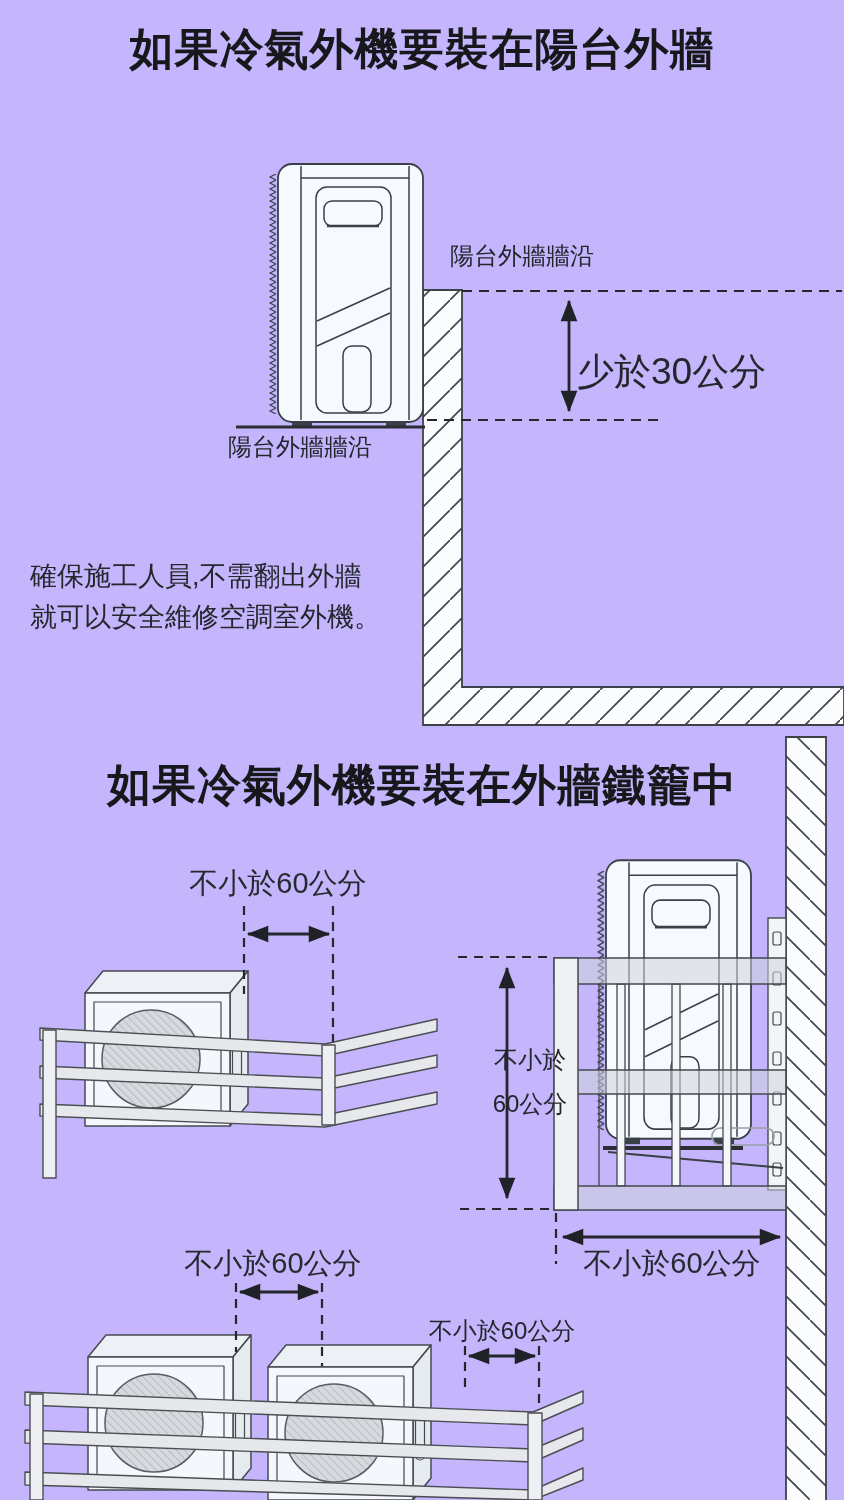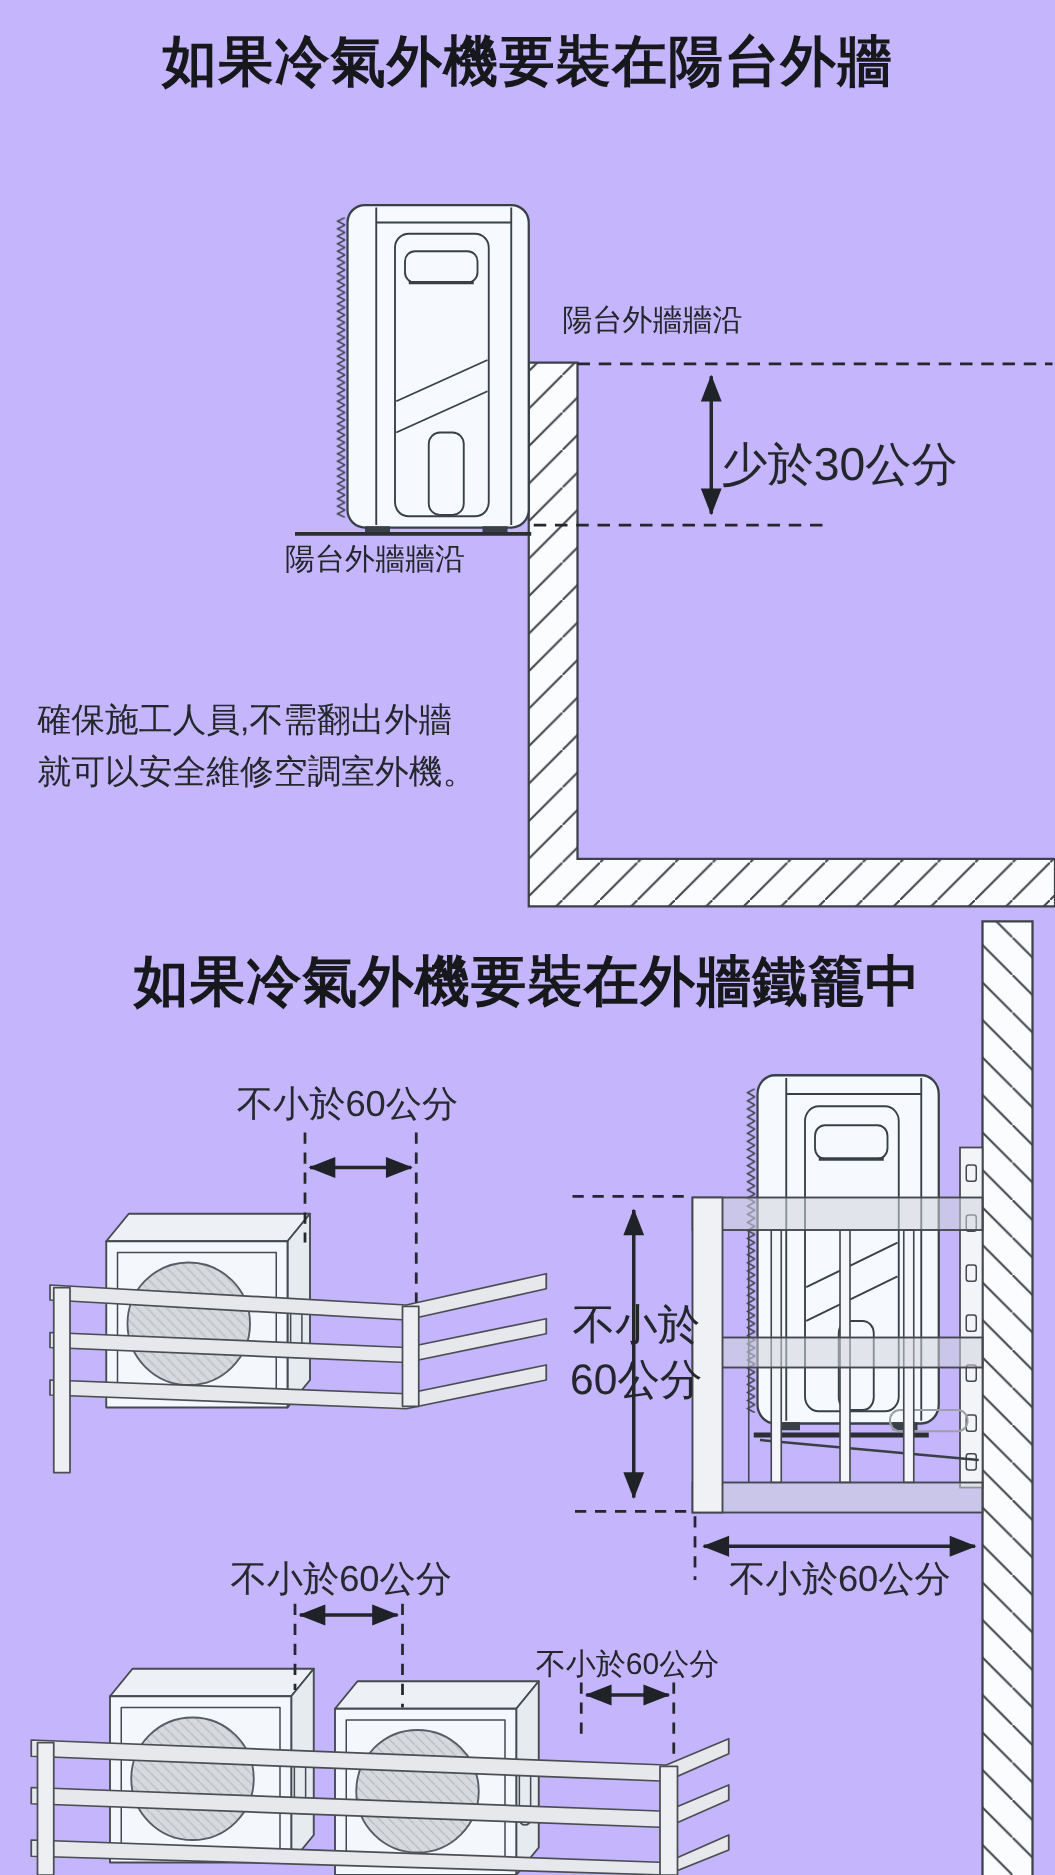--- a/index.html
+++ b/index.html
@@ -12,21 +12,21 @@
   .t1{top:20px;}
   .t2{top:756px;}
   .small-lbl{font-size:24px;}
   .dim-lbl{font-size:29px;color:#262a2f;}
   .center{transform:translateX(-50%);}
   .wall-edge{left:430px;top:240px;margin-left:20px;}
   .less30{left:577px;top:347px;font-size:37px;}
   .unit-bottom{left:228px;top:431px;}
   .note{left:30px;top:556px;font-size:27px;line-height:41px;color:#24282d;}
   .mid60{left:278px;top:864px;}
-  .cage-left{left:509px;top:1038px;font-size:34px;line-height:44px;text-align:center;}
+  .cage-left{left:530px;top:1038px;font-size:24px;line-height:44px;text-align:center;}
   .cage-bottom{left:672px;top:1244px;}
   .pair1{left:273px;top:1244px;}
   .pair2{left:502px;top:1315px;font-size:24px;}
 </style>
 </head>
 <body>
 
 <div id="stage">
 
   <svg id="diagram-svg" width="844" height="1500" viewBox="0 0 844 1500">

